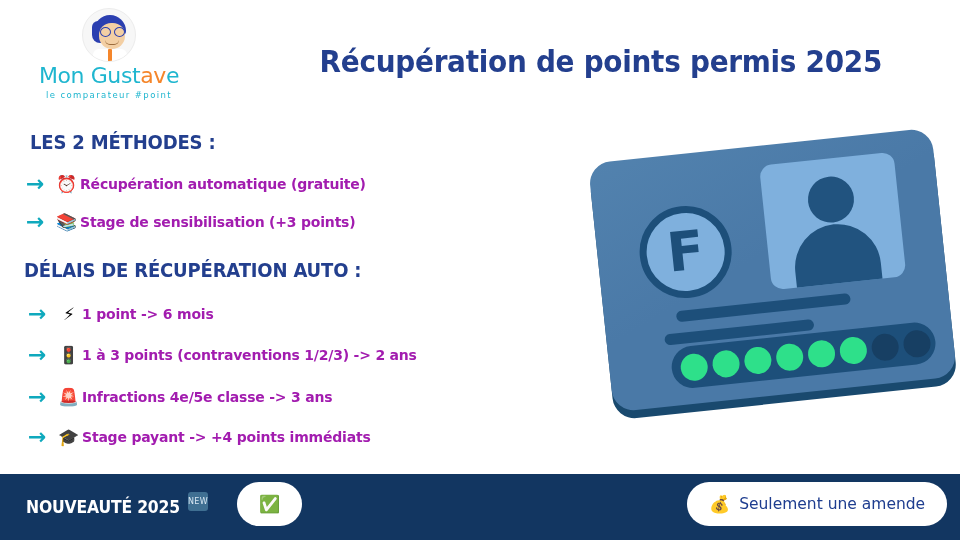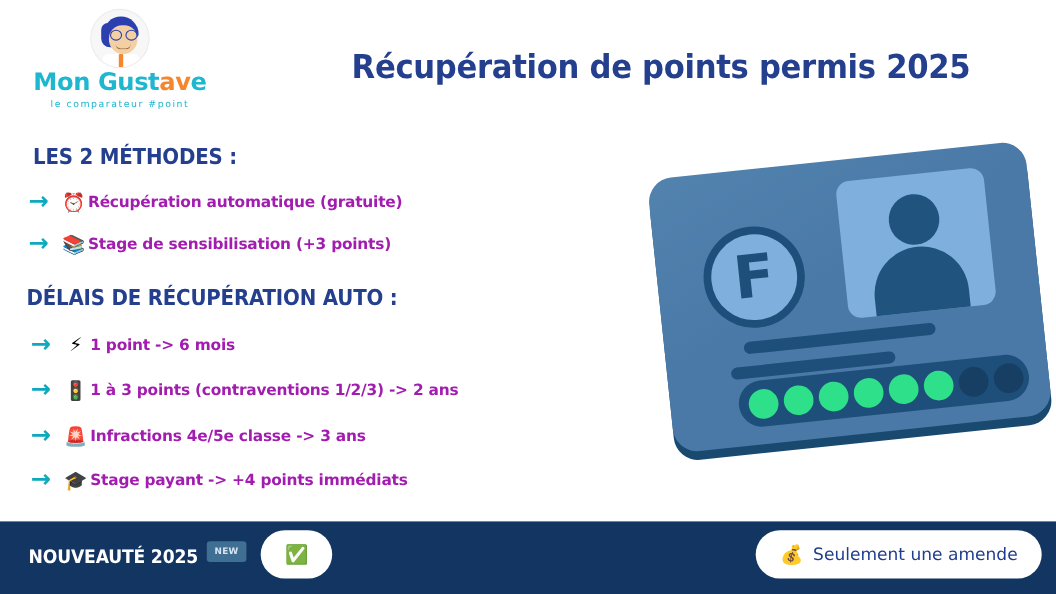--- a/index.html
+++ b/index.html
@@ -32,21 +32,21 @@
              content:""; position:absolute; top:0; width:9px; height:8px;
              border:1.6px solid #2b3fb0; border-radius:50%; }
   .av-glass:before { left:0; } .av-glass:after { right:0; }
   .av-mouth{ position:absolute; left:22px; top:31px; width:14px; height:5px;
              border-bottom:1.6px solid #9a6b3c; border-radius:0 0 8px 8px; }
   .av-body { position:absolute; left:10px; top:40px; width:34px; height:18px;
              background:#ffffff; border-radius:6px 6px 0 0; }
   .av-tie  { position:absolute; left:25px; top:40px; width:4px; height:16px;
              background:#f5862b; border-radius:1px; }
   #logo-name {
-    margin-top:3px; font-size:22px; font-weight:bold; letter-spacing:-.4px;
+    margin-top:3px; font-size:22px; font-weight:normal; letter-spacing:-.4px;
     font-family:"DejaVu Sans", sans-serif; line-height:1;text-align:center;
   }
   #logo-name .c1 { color:#1fb6cf; }
   #logo-name .c2 { color:#f5862b; }
   #logo-tag {
     margin-top:3px; font-size:8.5px; letter-spacing:1.4px; color:#1fb6cf;
     font-family:"DejaVu Sans", sans-serif;
   }
 
   
@@ -138,23 +138,23 @@
     position:absolute; left:0; bottom:0; width:960px; height:66px;
     background:#123661;
   }
   #nouv {
     position:absolute; left:26px; top:23px;
     color:#ffffff; font-size:17px; font-weight:bold;
     font-family:"DejaVu Sans", sans-serif; letter-spacing:-.2px;
     transform:scaleX(.92); transform-origin:left center; white-space:nowrap;
   }
   #new-badge {
-    position:absolute; left:188px; top:492px; width:36px; height:19px;
+    position:absolute; left:188px; top:492px; width:20px; height:19px;
     background:#3f6f92; border-radius:3px; color:#d7e6f2;
-    font-size:8px; font-weight:bold; letter-spacing:.3px;
+    font-size:8px; font-weight:normal; letter-spacing:.3px;
     display:flex; align-items:center; justify-content:center;
     font-family:"DejaVu Sans", sans-serif;
   }
   .pill {
     position:absolute; height:44px; background:#ffffff; border-radius:22px;
     display:flex; align-items:center; gap:9px; padding:0 22px;
     font-family:"DejaVu Sans", sans-serif;
   }
   .pill .plabel { color:#1e3d8f; font-size:15.5px; white-space:nowrap; }
   .pill .picon  { font-size:17px; }

